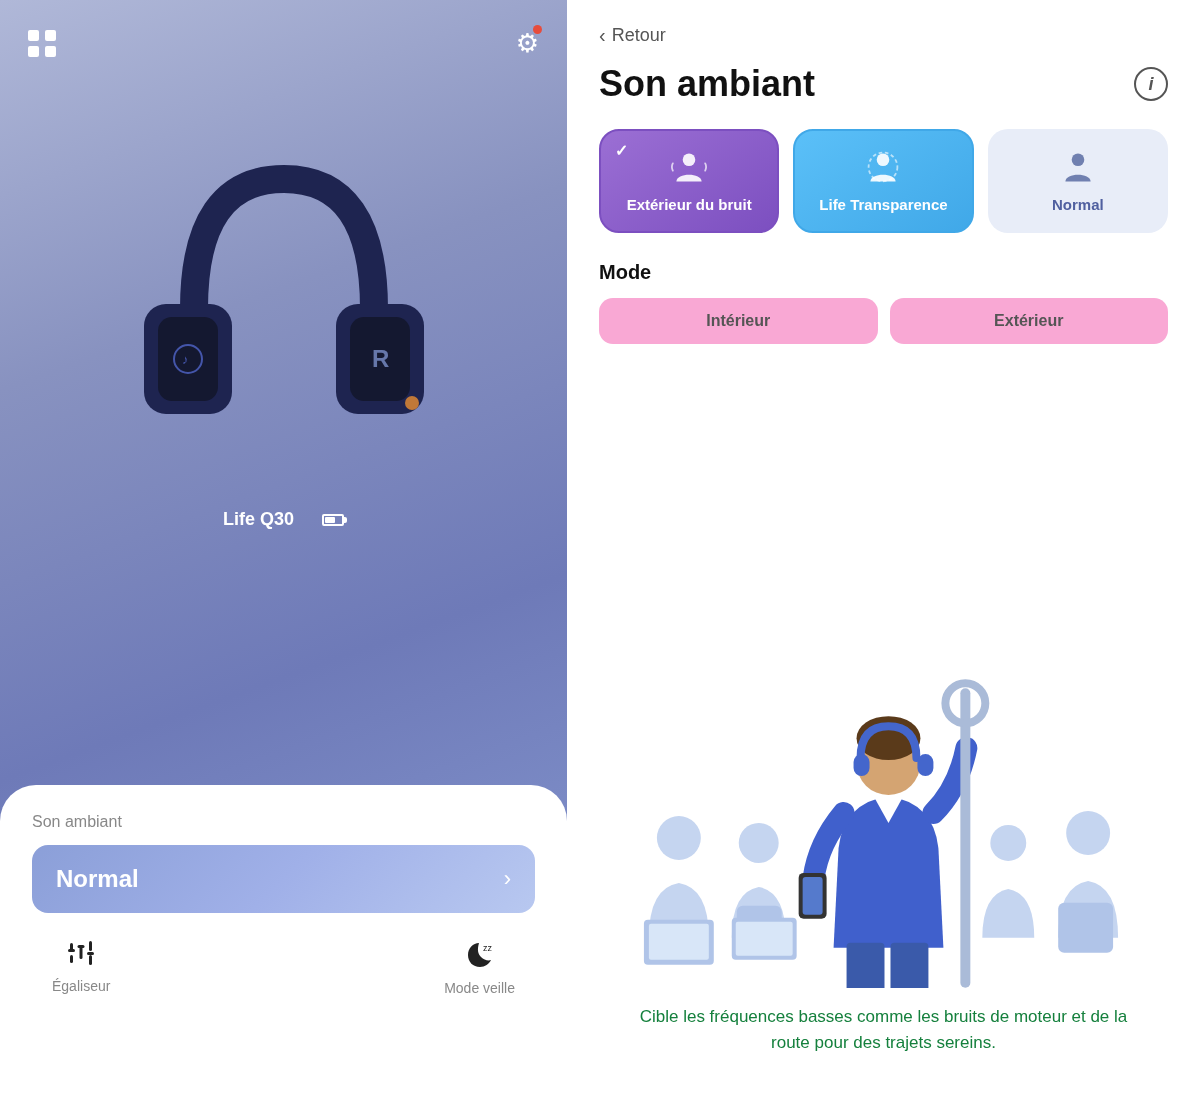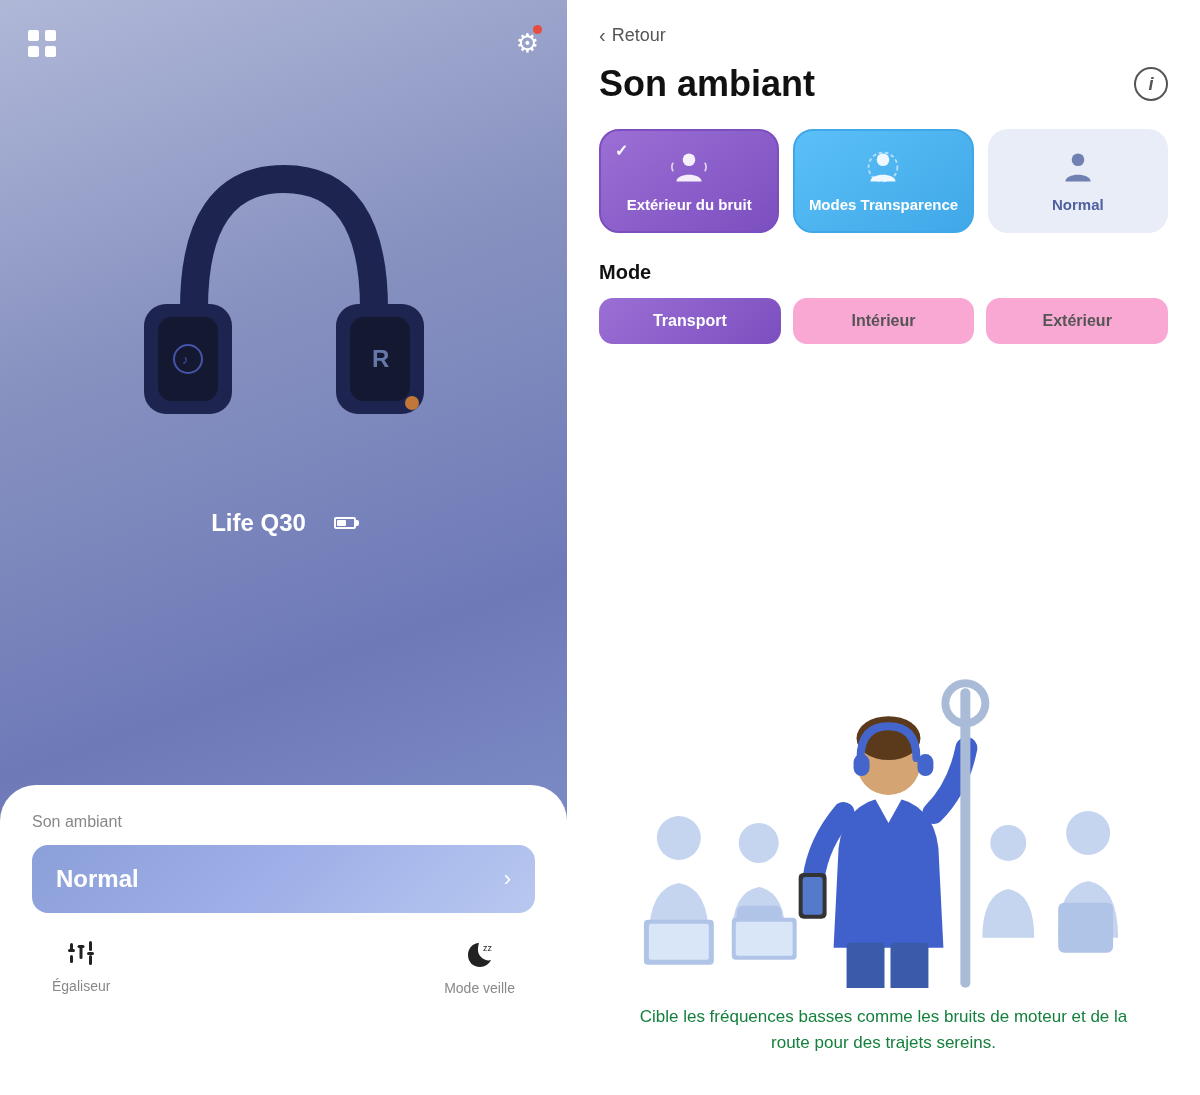--- a/index.html
+++ b/index.html
@@ -74,21 +74,21 @@
 
     
     .headphone-svg {
       width: 340px;
       height: 340px;
     }
 
     .device-name {
       margin-top: 30px;
       color: white;
-      font-size: 24px;
+      font-size: 18px;
       font-weight: 700;
       display: flex;
       align-items: center;
       gap: 28px;
     }
 
     .battery-icon {
       width: 22px;
       height: 12px;
       border: 2px solid white;
@@ -470,37 +470,36 @@
       <span class="mode-card-label">Extérieur du bruit</span>
     </div>
 
     <div class="mode-card active-blue">
       <svg class="person-icon-svg" viewBox="0 0 40 40">
         <circle cx="20" cy="12" r="7" fill="rgba(255,255,255,0.9)"></circle>
         <path d="M6 36 C6 26 34 26 34 36" fill="rgba(255,255,255,0.9)"></path>
 
         <circle cx="20" cy="20" r="16" fill="none" stroke="rgba(255,255,255,0.6)" stroke-width="2" stroke-dasharray="4 3"></circle>
       </svg>
-      <span class="mode-card-label">Modes Transparence</span>
+      <span class="mode-card-label">Life Transparence</span>
     </div>
 
     <div class="mode-card inactive">
       <svg class="person-icon-svg" viewBox="0 0 40 40">
         <circle cx="20" cy="12" r="7" fill="#7080b0"></circle>
         <path d="M6 36 C6 26 34 26 34 36" fill="#7080b0"></path>
       </svg>
       <span class="mode-card-label">Normal</span>
     </div>
 
   </div>
 
   <div class="mode-section-label">Mode</div>
 
   <div class="sub-mode-cards">
-    <div class="sub-mode-card active">Transport</div>
     <div class="sub-mode-card inactive">Intérieur</div>
     <div class="sub-mode-card inactive">Extérieur</div>
   </div>
 
   <div class="illustration-area">
     <div class="illustration-svg-container">
       <svg width="100%" height="340" viewBox="0 0 570 340" xmlns="http://www.w3.org/2000/svg">
 
         <circle cx="80" cy="190" r="22" fill="#c5d5f0"></circle>
         <path d="M50 290 Q50 240 80 235 Q110 240 110 290" fill="#c5d5f0"></path>

